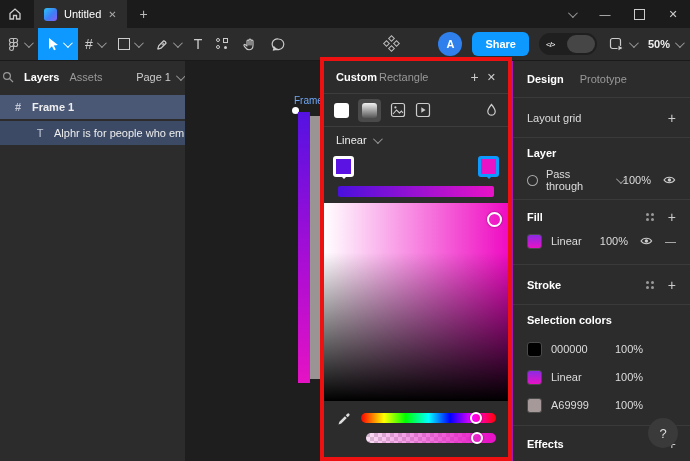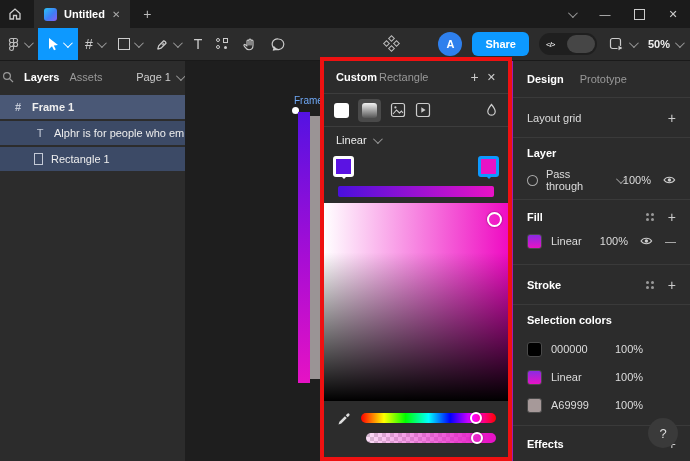--- a/index.html
+++ b/index.html
@@ -5,21 +5,21 @@
   html,body{margin:0;padding:0;background:#000;}
   .app{width:690px;height:461px;position:relative;background:#1e1e1e;
        font-family:"Liberation Sans",sans-serif;overflow:hidden;color:#ddd;font-size:11px;}
   svg{display:block}
 
   
   .titlebar{height:28px;background:#1b1b1b;display:flex;align-items:stretch;}
   .home-btn{width:30px;display:flex;align-items:center;justify-content:center;color:#ccc;}
   .tab{display:flex;align-items:center;gap:7px;background:#2c2c2c;padding:0 10px;margin-left:4px;}
   .file-icon{width:13px;height:13px;border-radius:3px;background:linear-gradient(135deg,#2bc3f5 0%,#3f7df6 55%,#8a5cf5 100%);}
-  .tab-title{color:#fff;font-weight:bold;font-size:11px;}
+  .tab-title{color:#fff;font-weight:normal;font-size:11px;}
   .tab-close{color:#aaa;font-size:10px;cursor:default;}
   .newtab{width:34px;display:flex;align-items:center;justify-content:center;color:#bbb;font-size:14px;}
   .winctrls{margin-left:auto;display:flex;}
   .wbtn{width:34px;display:flex;align-items:center;justify-content:center;color:#ccc;font-size:11px;}
   .chev{width:6px;height:6px;border-right:1.4px solid #999;border-bottom:1.4px solid #999;
         transform:rotate(45deg) translateY(-2px);display:inline-block;}
   .maxi{width:9px;height:9px;border:1.2px solid #ccc;}
 
   
   .toolbar{height:32px;background:#2c2c2c;display:flex;align-items:stretch;position:relative;border-bottom:1px solid #1a1a1a;}
@@ -281,24 +281,20 @@
       </div>
 
       <div class="lrow frame">
         <span class="licon">#</span>
         <span class="lname">Frame 1</span>
       </div>
       <div class="lrow child">
         <span class="licon">T</span>
         <span class="lname">Alphr is for people who embra...</span>
       </div>
-      <div class="lrow child">
-        <span class="rect-ic"></span>
-        <span class="lname">Rectangle 1</span>
-      </div>
     </div>
 
     <div class="canvas">
       <div class="frame-label">Frame 1</div>
       <div class="grad-handle-dot"></div>
       <div class="canvas-grad-strip"></div>
       <div class="canvas-gray-rect"></div>
     </div>
 
     <div class="rsb">

